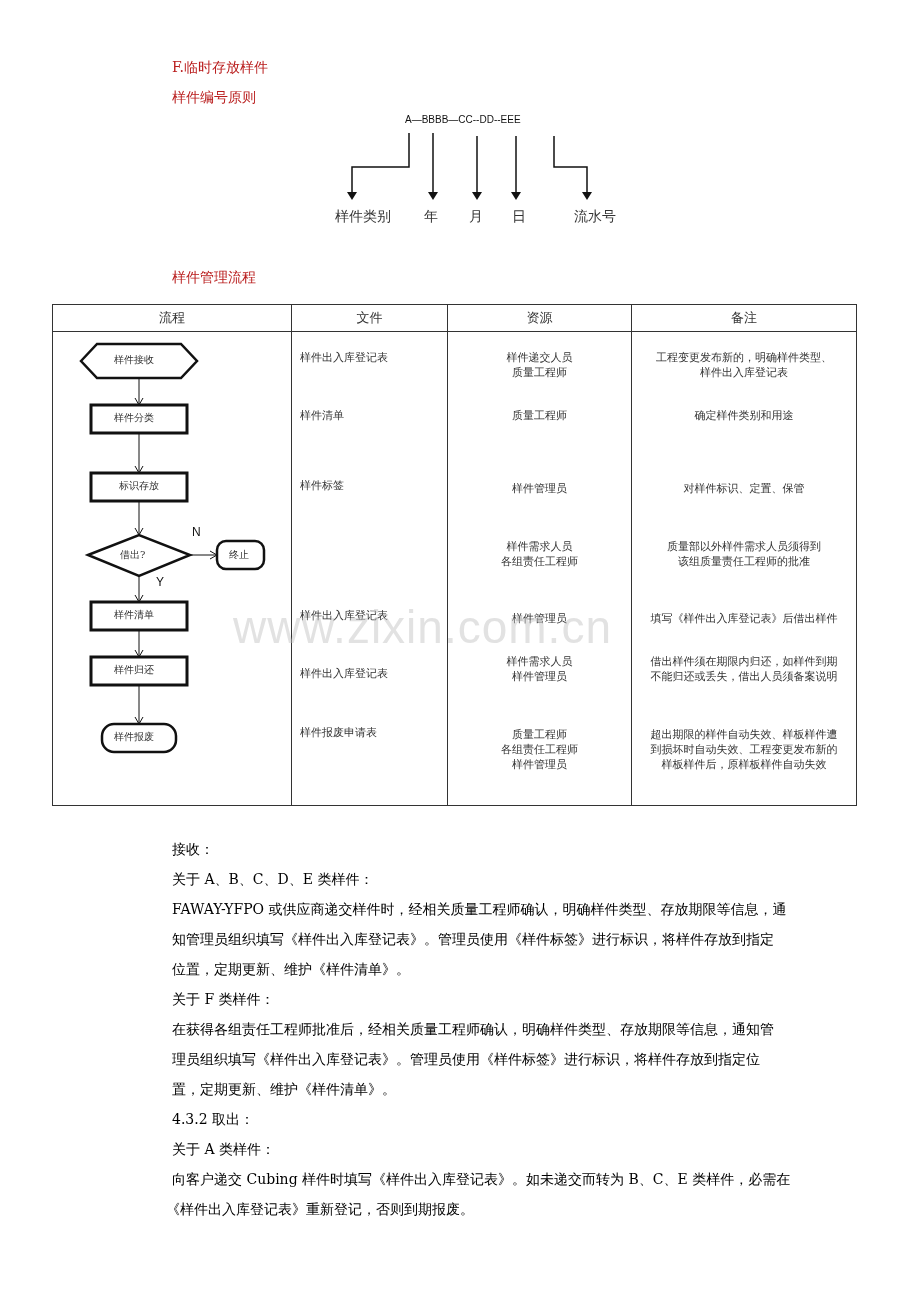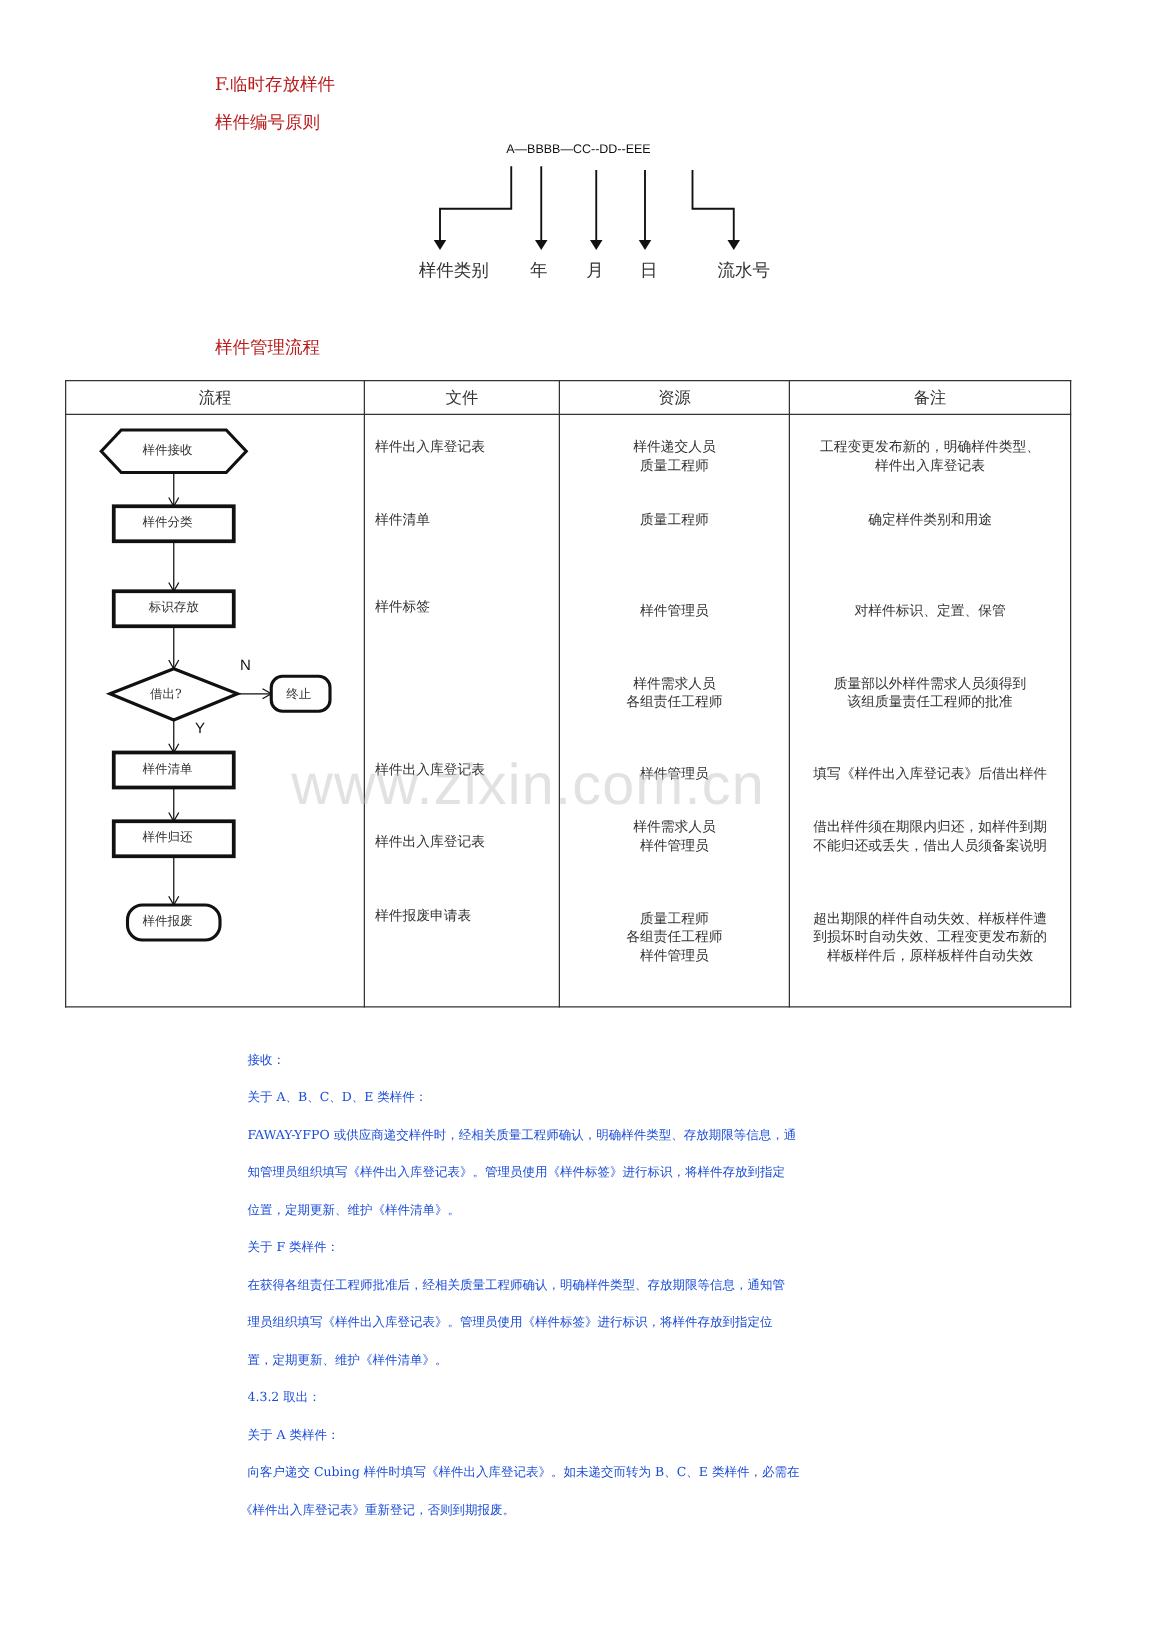--- a/index.html
+++ b/index.html
@@ -10,21 +10,21 @@
   .code-str { font-family: "Liberation Sans", "DejaVu Sans", sans-serif; font-size: 10px; color: #111; white-space: nowrap; }
   .code-label { font-size: 14px; color: #333; white-space: nowrap; }
   table.flow { position: absolute; left: 52px; top: 304px; width: 804px; border-collapse: collapse; table-layout: fixed; }
   table.flow th, table.flow td { border: 1.5px solid #333; }
   table.flow th { height: 27px; font-weight: normal; font-size: 13px; color: #333; text-align: center; }
   table.flow td { height: 474px; vertical-align: top; position: relative; }
   .cell-text { position: absolute; font-size: 11px; line-height: 15px; color: #333; white-space: nowrap; }
   .center { text-align: center; left: 0; right: 0; }
   .fc-label { font-size: 10px; color: #333; white-space: nowrap; }
   .yn { font-family: "Liberation Sans", "DejaVu Sans", sans-serif; font-size: 12px; color: #111; }
-  .para { font-size: 10px; color: #1d4ed8; line-height: 16px; white-space: nowrap; margin-left: 26px; }
+  .para { font-size: 14px; color: #000000; line-height: 16px; white-space: nowrap; }
   .watermark { font-family: "Liberation Sans", "DejaVu Sans", sans-serif; font-size: 46px; color: rgba(190,190,190,0.45); letter-spacing: 1px; white-space: nowrap; }
 </style>
 </head>
 <body>
 
 <div class="abs heading" style="left:172px; top:59px;">F.临时存放样件</div>
 <div class="abs heading" style="left:172px; top:89px;">样件编号原则</div>
 
 <div class="abs" style="left:300px; top:110px; width:360px; height:120px;">
   <div class="abs code-str" style="left:105px; top:4px;">A—BBBB—CC--DD--EEE</div>

